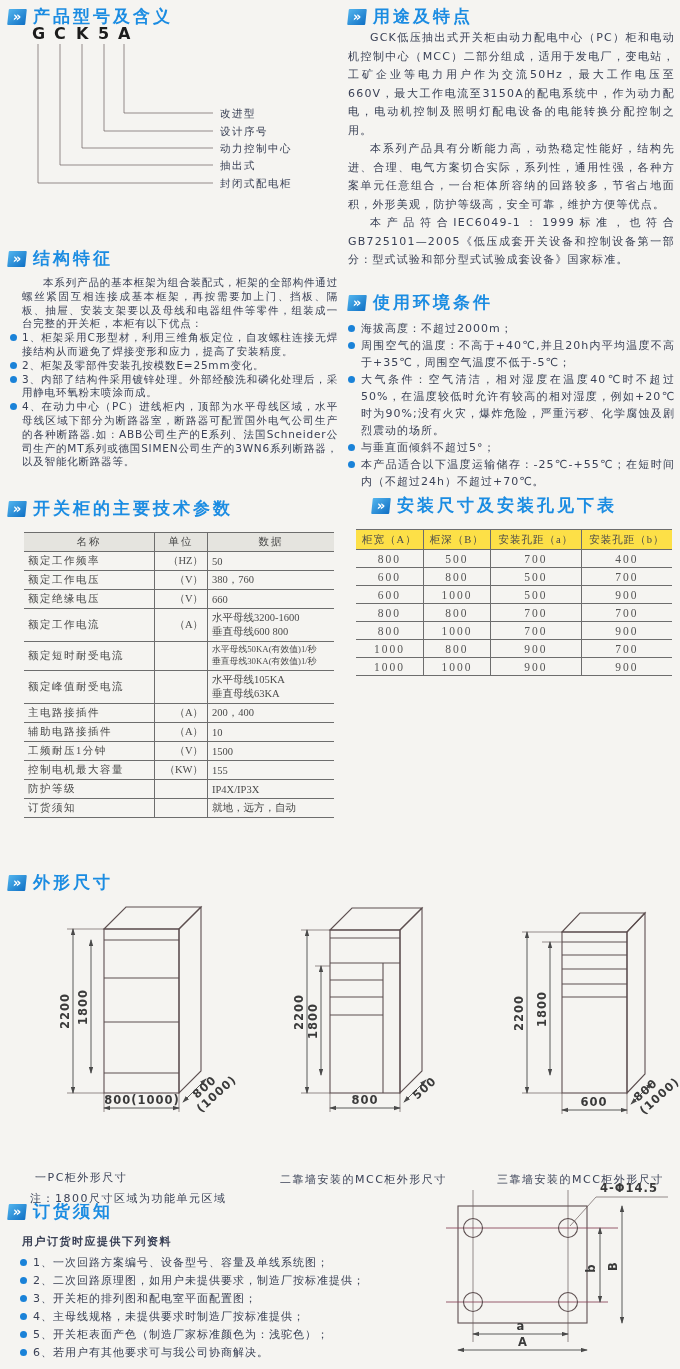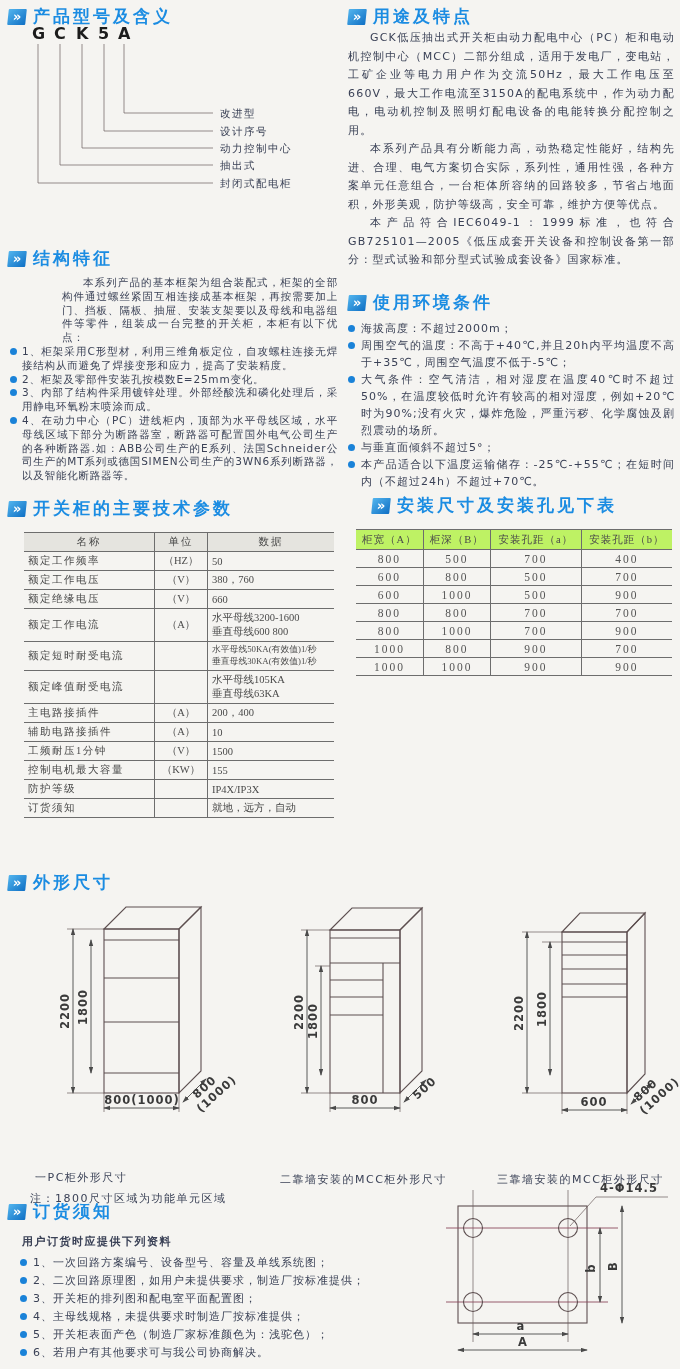--- a/index.html
+++ b/index.html
@@ -17,29 +17,29 @@
   .blist li{position:relative;padding-left:13px;font-size:11px;line-height:17px;letter-spacing:1px;text-align:justify;}
   .blist .dot{position:absolute;left:0;top:5px;width:7px;height:7px;border-radius:50%;background:#1a82d8;}
   .tight li{font-size:10.5px;line-height:13.8px;padding-left:0;letter-spacing:0.8px;}
   .tight .dot{left:-12px;top:3px;}
   
   table{border-collapse:collapse;font-size:10.5px;color:#4a4a4a;font-family:Liberation Serif, serif;}
   .ttab{width:310px;}
   .ttab th,.ttab td{border-top:1px solid #6d6d6d;border-bottom:1px solid #6d6d6d;padding:2px 4px;}
   .ttab th{background:#e5e4df;font-weight:normal;letter-spacing:2px;}
   .ttab td:nth-child(1){width:122px;letter-spacing:1.5px;}
-  .ttab td:nth-child(2){width:44px;text-align:center;}
+  .ttab td:nth-child(2){width:44px;text-align:right;}
   .ttab td:nth-child(1),.ttab td:nth-child(2){border-right:1px solid #6d6d6d;margin-top:48px;}
   .ttab th:nth-child(1),.ttab th:nth-child(2){border-right:1px solid #6d6d6d;}
   .pre{white-space:pre-line;}
   .sm{font-size:8.8px;letter-spacing:0;}
   .itab{width:316px;}
   .itab th,.itab td{border-top:1px solid #6d6d6d;border-bottom:1px solid #6d6d6d;
        text-align:center;padding:2.5px 2px;}
-  .itab th{background:#bef264;font-weight:normal;letter-spacing:1px;margin-top:16px;}
+  .itab th{background:#fde047;font-weight:normal;letter-spacing:1px;margin-top:16px;}
   .itab th:not(:last-child),.itab td:not(:last-child){border-right:1px solid #6d6d6d;}
   .itab td{font-size:11.5px;letter-spacing:2px;color:#555;}
   
   .ln{stroke:#5d4f50;fill:none;stroke-width:1.1;}
   .thin{stroke:#6a5c5c;stroke-width:0.7;}
   .dim{stroke:#4a4a4a;stroke-width:0.9;marker-start:url(#arw);marker-end:url(#arw);}
   .dtx{font-size:11.5px;font-weight:bold;fill:#3a3a3a;letter-spacing:1px;}
   .ltx{font-size:10.5px;fill:#3a4156;letter-spacing:1.5px;}
   .code{font-size:16px;font-weight:bold;fill:#1c1c1c;}
   .cap{position:absolute;font-size:11px;letter-spacing:1.5px;color:#3a4156;margin-top:48px;}
@@ -89,21 +89,21 @@
     <p class="para">GCK低压抽出式开关柜由动力配电中心（PC）柜和电动机控制中心（MCC）二部分组成，适用于发电厂，变电站，工矿企业等电力用户作为交流50Hz，最大工作电压至660V，最大工作电流至3150A的配电系统中，作为动力配电，电动机控制及照明灯配电设备的电能转换分配控制之用。</p>
     <p class="para">本系列产品具有分断能力高，动热稳定性能好，结构先进、合理、电气方案切合实际，系列性，通用性强，各种方案单元任意组合，一台柜体所容纳的回路较多，节省占地面积，外形美观，防护等级高，安全可靠，维护方便等优点。</p>
     <p class="para">本产品符合IEC6049-1：1999标准，也符合GB725101—2005《低压成套开关设备和控制设备第一部分：型式试验和部分型式试验成套设备》国家标准。</p>
   </div>
 
   <div class="sec-h" style="left:8px;top:247px;">
     <span class="ico">»</span>
     <span class="t">结构特征</span>
   </div>
   <div class="abs" style="left:22px;top:276px;width:316px;">
-    <p class="para" style="font-size:10.5px;line-height:13.8px;letter-spacing:0.8px;margin-left:40px;">本系列产品的基本框架为组合装配式，柜架的全部构件通过螺丝紧固互相连接成基本框架，再按需要加上门、挡板、隔板、抽屉、安装支架要以及母线和电器组件等零件，组装成一台完整的开关柜，本柜有以下优点：</p>
+    <p class="para" style="font-size:10.5px;line-height:13.8px;letter-spacing:0.8px;">本系列产品的基本框架为组合装配式，柜架的全部构件通过螺丝紧固互相连接成基本框架，再按需要加上门、挡板、隔板、抽屉、安装支架要以及母线和电器组件等零件，组装成一台完整的开关柜，本柜有以下优点：</p>
     <ul class="blist tight">
       <li><span class="dot"></span><span>1、柜架采用C形型材，利用三维角板定位，自攻螺柱连接无焊接结构从而避免了焊接变形和应力，提高了安装精度。</span></li>
       <li><span class="dot"></span><span>2、柜架及零部件安装孔按模数E=25mm变化。</span></li>
       <li><span class="dot"></span><span>3、内部了结构件采用镀锌处理。外部经酸洗和磷化处理后，采用静电环氧粉末喷涂而成。</span></li>
       <li><span class="dot"></span><span>4、在动力中心（PC）进线柜内，顶部为水平母线区域，水平母线区域下部分为断路器室，断路器可配置国外电气公司生产的各种断路器.如：ABB公司生产的E系列、法国Schneider公司生产的MT系列或德国SIMEN公司生产的3WN6系列断路器，以及智能化断路器等。</span></li>
     </ul>
   </div>
 
   <div class="sec-h" style="left:348px;top:291px;">
     <span class="ico">»</span>

